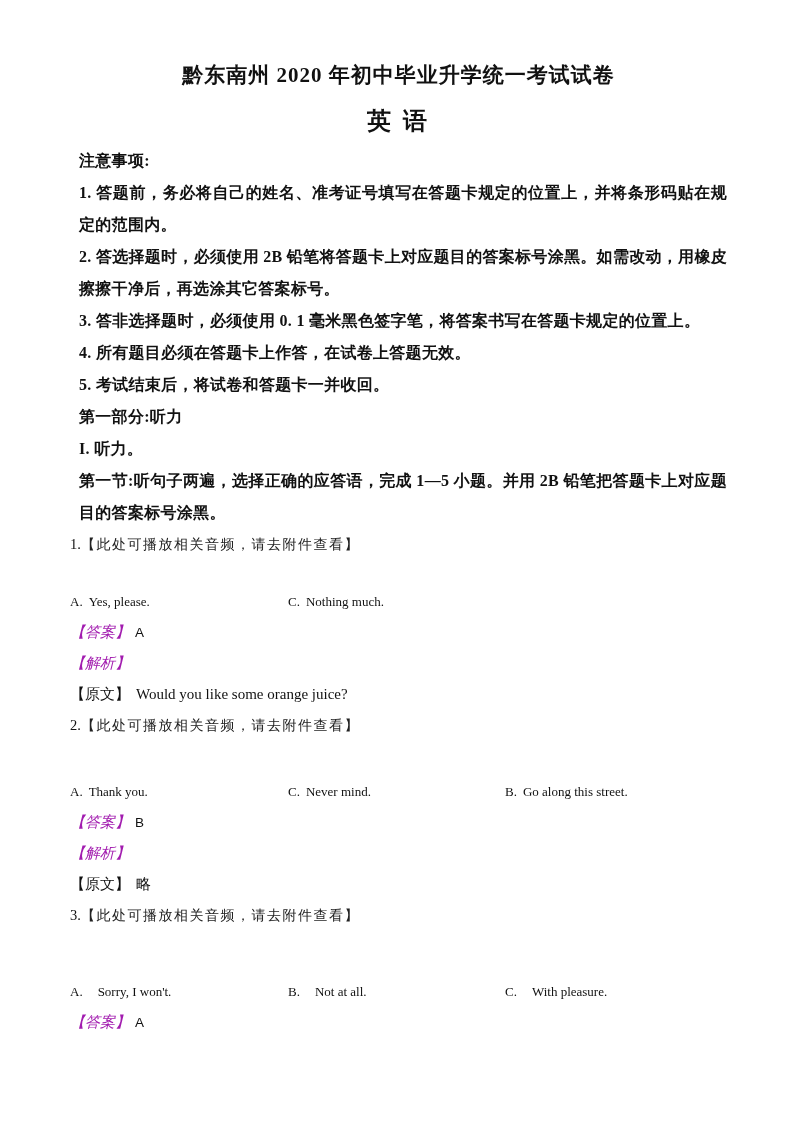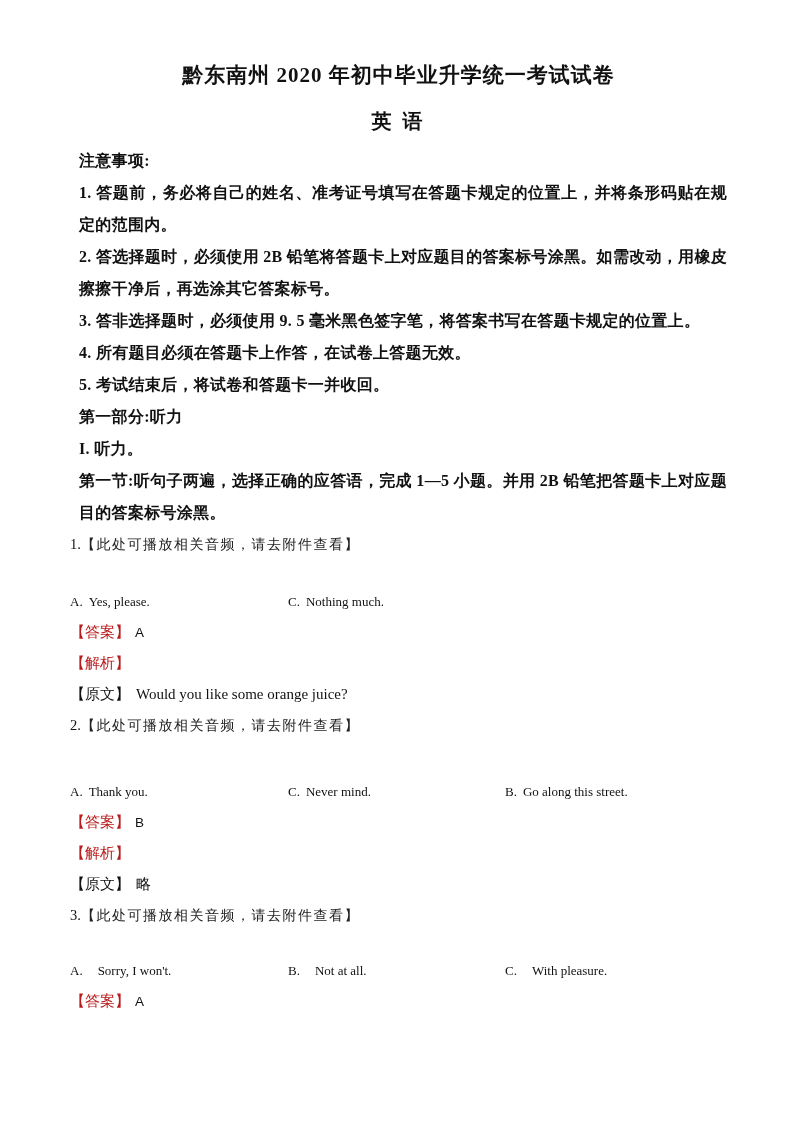--- a/index.html
+++ b/index.html
@@ -13,21 +13,21 @@
     color:#111111;
     font-family:"Liberation Serif","DejaVu Serif",serif;
   }
   p { margin:0; }
   .title {
     font-size:21px; font-weight:700; text-align:center;
     line-height:32px; letter-spacing:1px;
   }
   .subject {
     margin-top:14px;
-    font-size:20px; font-weight:700; text-align:center;
+    font-size:24px; font-weight:700; text-align:center;
     line-height:32px; letter-spacing:3px;
   }
   .cn {
     font-size:16px; font-weight:700;
     line-height:32px; letter-spacing:0.3px;
     text-align:justify;
     margin-left:9px;
   }
   .notice-head { margin-top:8px; }
   .q-block {}
@@ -38,44 +38,44 @@
   .audio-line .qnum {
     letter-spacing:0; font-size:14.5px; color:#111111;
   }
   .options {
     display:grid;
     grid-template-columns:218px 217px 1fr;
     font-size:13px; line-height:31px;
     margin-top:26px;
   }
   .options.gap2 { margin-top:35px; }
-  .options.gap3 { margin-top:24px; }
+  .options.gap3 { margin-top:45px; }
   .opt-label { margin-right:6px; }
   .options.wide .opt-label { margin-right:15px; }
   .ansline { font-size:15px; line-height:31px; }
-  .blue { color:#b91c1c; }
+  .blue { color:#a21caf;font-style:italic; }
   .ans {
     font-family:"Liberation Sans","DejaVu Sans",sans-serif;
     font-size:13.5px; font-weight:400; color:#111111;
     margin-left:5px;
   }
   .src-text { margin-left:6px;font-family:Liberation Serif, serif; }
 </style>
 </head>
 <body>
 
 <div class="page">
 
   <p class="title">黔东南州 2020 年初中毕业升学统一考试试卷</p>
   <p class="subject">英 语</p>
 
   <p class="cn notice-head">注意事项:</p>
   <p class="cn">1. 答题前，务必将自己的姓名、准考证号填写在答题卡规定的位置上，并将条形码贴在规定的范围内。</p>
   <p class="cn">2. 答选择题时，必须使用 2B 铅笔将答题卡上对应题目的答案标号涂黑。如需改动，用橡皮擦擦干净后，再选涂其它答案标号。</p>
-  <p class="cn">3. 答非选择题时，必须使用 9. 5 毫米黑色签字笔，将答案书写在答题卡规定的位置上。</p>
+  <p class="cn">3. 答非选择题时，必须使用 0. 1 毫米黑色签字笔，将答案书写在答题卡规定的位置上。</p>
   <p class="cn">4. 所有题目必须在答题卡上作答，在试卷上答题无效。</p>
   <p class="cn">5. 考试结束后，将试卷和答题卡一并收回。</p>
 
   <p class="cn">第一部分:听力</p>
   <p class="cn">I. 听力。</p>
   <p class="cn">第一节:听句子两遍，选择正确的应答语，完成 1—5 小题。并用 2B 铅笔把答题卡上对应题目的答案标号涂黑。</p>
 
   <div class="q-block">
     <p class="audio-line"><span class="qnum">1.</span><span>【此处可播放相关音频，请去附件查看】</span></p>
     <div class="options">

